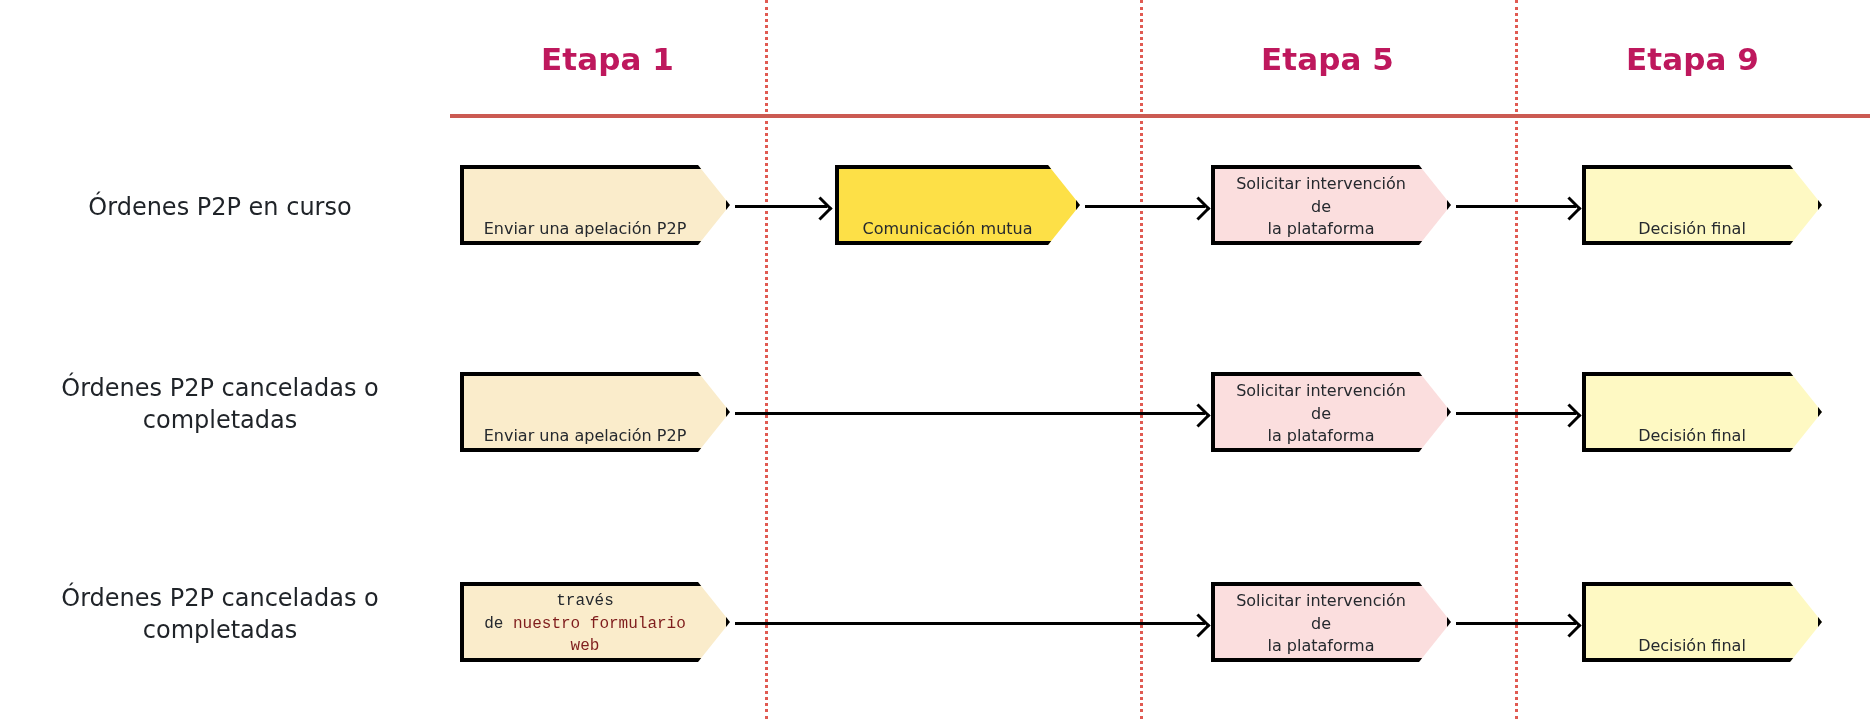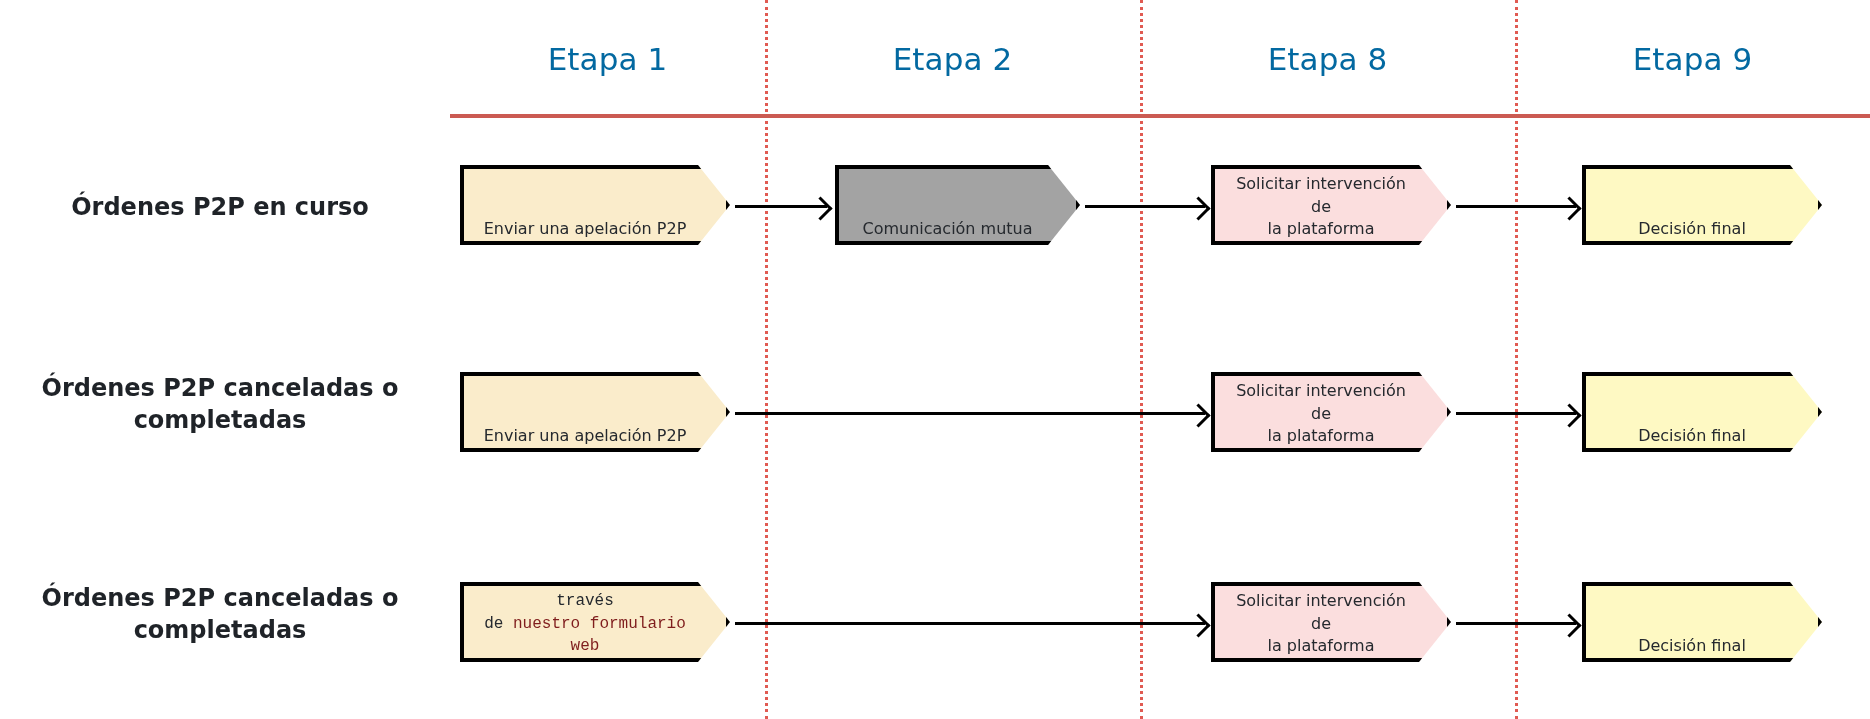--- a/index.html
+++ b/index.html
@@ -40,36 +40,36 @@
     width: 1420px;
     height: 0;
     border-top: 4px solid #cb5a52;
   }
   .stage-title {
     position: absolute;
     top: 36px;
     height: 46px;
     line-height: 46px;
     text-align: center;
-    color: #0369a1;
+    color: #be185d;
     font-size: 31px;
-    font-weight: normal;
+    font-weight: bold;
     letter-spacing: .1px;
     white-space: nowrap;
   }
 
   
   .row-label {
     position: absolute;
     left: 0px;
     width: 440px;
     text-align: center;
     color: #1f2328;
     font-size: 24px;
-    font-weight: bold;
+    font-weight: normal;
     line-height: 1.32;
   }
 
   
   .chevron {
     position: absolute;
     height: 80px;
     box-sizing: border-box;
     display: flex;
     align-items: flex-end;
@@ -83,21 +83,21 @@
     -webkit-clip-path: polygon(0 0, calc(100% - 32px) 0, 100% 50%, calc(100% - 32px) 100%, 0 100%);
     clip-path: polygon(0 0, calc(100% - 32px) 0, 100% 50%, calc(100% - 32px) 100%, 0 100%);
   }
   .chevron .txt { display: block; }
   .chevron a.weblink {
     color: #7f1d1d;
     text-decoration: none;
   }
 
   .fill-cream { background: #faeccb; }
-  .fill-blue  { background: #a3a3a3; }
+  .fill-blue  { background: #fde047; }
   .fill-pink  { background: #fbdede; }
   .fill-green { background: #fef9c3; }
 
   
   .connector {
     position: absolute;
     height: 0;
     border-top: 3px solid #000000;
   }
   .connector::after {
@@ -116,22 +116,21 @@
 </head>
 <body>
 
 <div id="canvas">
 
   <div class="stage-divider" style="left:765px;"></div>
   <div class="stage-divider" style="left:1140px;"></div>
   <div class="stage-divider" style="left:1515px;"></div>
 
   <div class="stage-title" style="left:450px; width:315px;">Etapa 1</div>
-  <div class="stage-title" style="left:765px; width:375px;">Etapa 2</div>
-  <div class="stage-title" style="left:1140px; width:375px;">Etapa 8</div>
+  <div class="stage-title" style="left:1140px; width:375px;">Etapa 5</div>
   <div class="stage-title" style="left:1515px; width:355px;">Etapa 9</div>
   <div class="header-rule"></div>
 
   <div class="row-label" style="top:192px;">Órdenes P2P en curso</div>
 
   <div class="chevron fill-cream" style="left:460px; top:165px; width:270px;">
     <span class="txt">Enviar una apelación P2P</span>
   </div>
   <div class="connector" style="left:735px; top:205px; width:92px;"></div>
 

